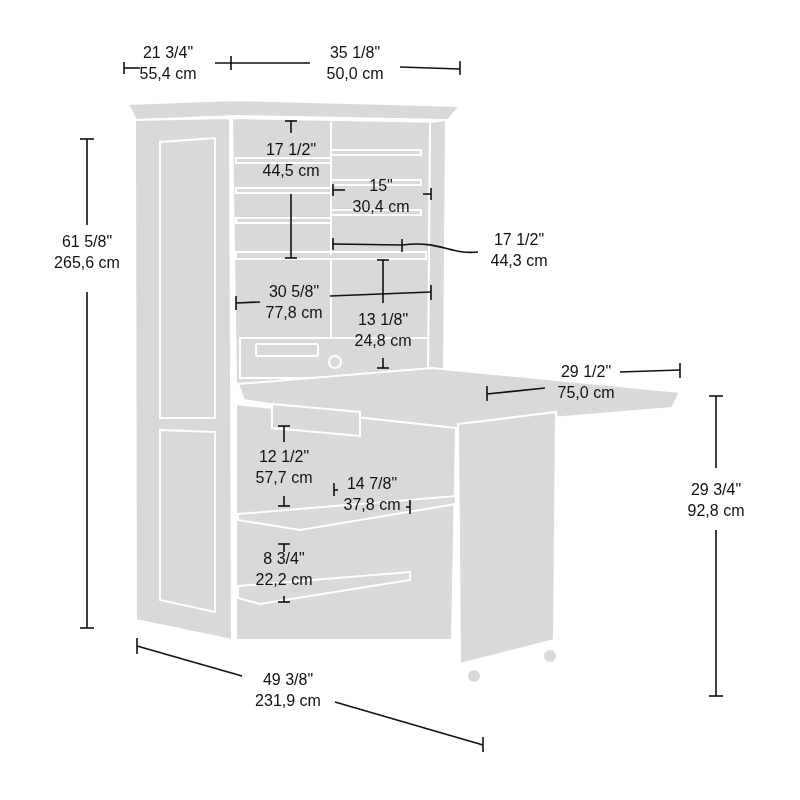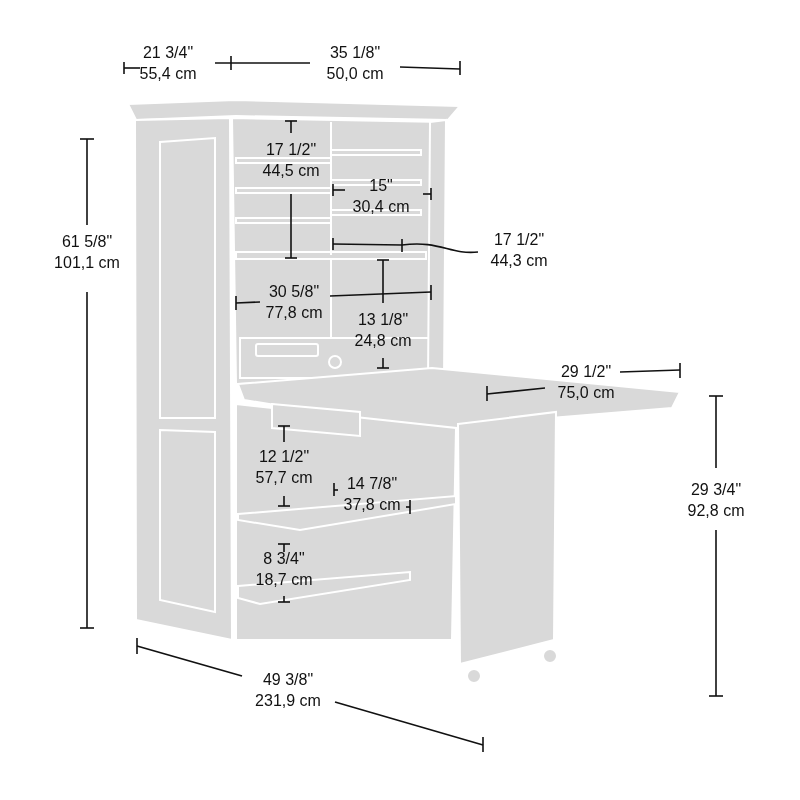--- a/index.html
+++ b/index.html
@@ -140,21 +140,21 @@
   <div class="lbl" style="left:168px;top:44px">
     <span>21 3/4"</span>
     <span class="cm">55,4 cm</span>
   </div>
   <div class="lbl" style="left:355px;top:44px">
     <span>35 1/8"</span>
     <span class="cm">50,0 cm</span>
   </div>
   <div class="lbl" style="left:87px;top:233px">
     <span>61 5/8"</span>
-    <span class="cm">101,1 cm</span>
+    <span class="cm">265,6 cm</span>
   </div>
   <div class="lbl" style="left:291px;top:141px">
     <span>17 1/2"</span>
     <span class="cm">44,5 cm</span>
   </div>
   <div class="lbl" style="left:381px;top:177px">
     <span>15"</span>
     <span class="cm">30,4 cm</span>
   </div>
   <div class="lbl" style="left:519px;top:231px">
@@ -180,19 +180,19 @@
   <div class="lbl" style="left:284px;top:448px">
     <span>12 1/2"</span>
     <span class="cm">57,7 cm</span>
   </div>
   <div class="lbl" style="left:372px;top:475px">
     <span>14 7/8"</span>
     <span class="cm">37,8 cm</span>
   </div>
   <div class="lbl" style="left:284px;top:550px">
     <span>8 3/4"</span>
-    <span class="cm">18,7 cm</span>
+    <span class="cm">22,2 cm</span>
   </div>
   <div class="lbl" style="left:288px;top:671px">
     <span>49 3/8"</span>
     <span class="cm">231,9 cm</span>
   </div>
 </div>
 
 </body></html>

